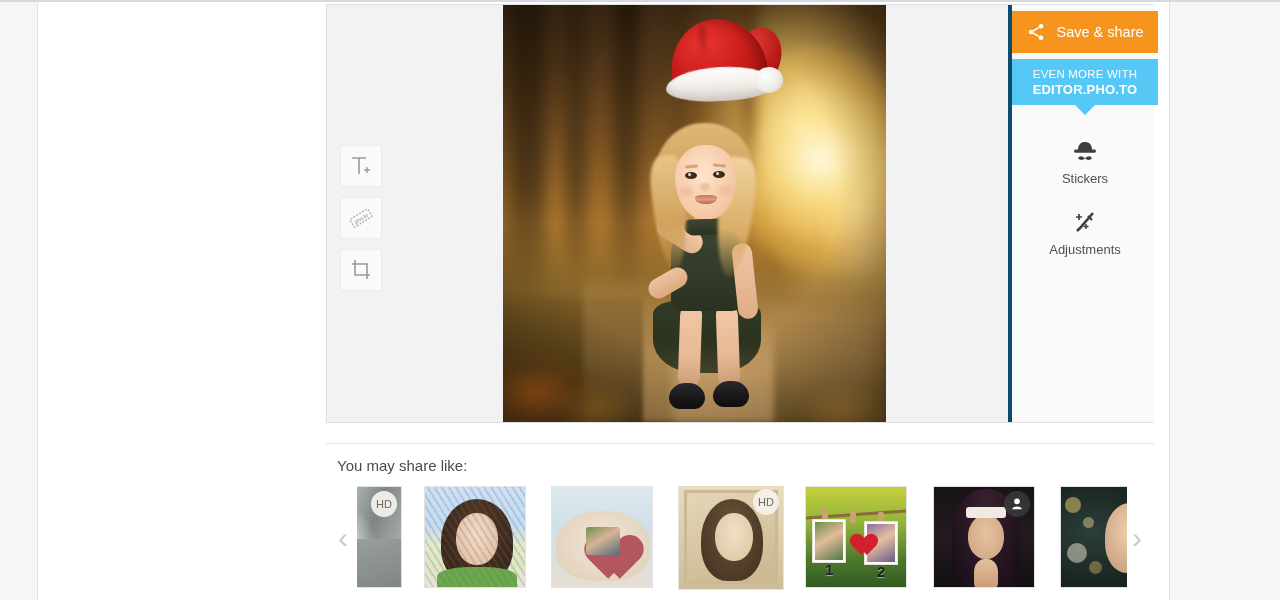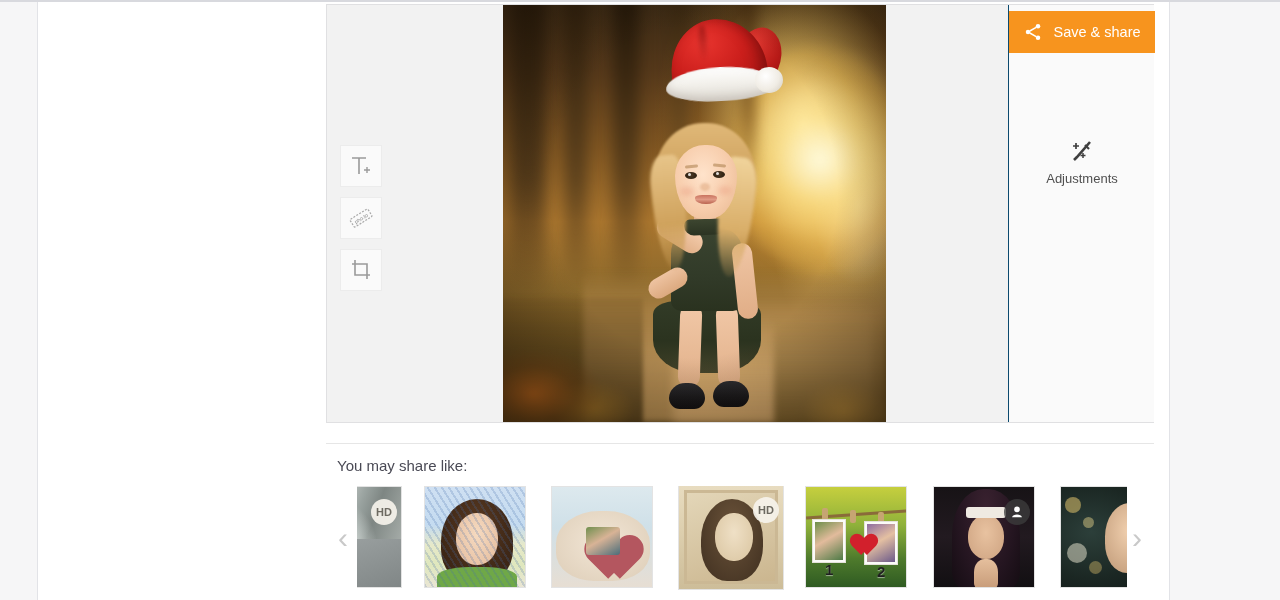--- a/index.html
+++ b/index.html
@@ -348,21 +348,21 @@
           border-radius: 46% 46% 30% 30% / 58% 58% 42% 42%; }
   .shoe.l { left: 166px; top: 378px; }
   .shoe.r { left: 210px; top: 376px; }
 
   
   .sidebar {
     position: absolute;
     left: 681px; top: 0;
     width: 146px; height: 417px;
     background: #fafafa;
-    border-left: 1px solid #0c4a6e;
+    border-left: 4px solid #0c4a6e;
     box-sizing: border-box;
   }
   .save-share {
     position: absolute;
     left: 0; top: 6px;
     width: 146px; height: 42px;
     background: #f7941e;
     color: #fff;
     display: flex;
     align-items: center;
@@ -450,25 +450,25 @@
     width: 102px; height: 102px;
     border: 1px solid #e3e3e3;
     box-sizing: border-box;
     overflow: hidden;
     cursor: pointer;
     background: #eee;
   }
   .thumb .pic { position: absolute; inset: 0; }
   .badge-hd, .badge-person {
     position: absolute;
-    right: 4px; top: 12px;
+    right: 4px; top: 4px;
     width: 26px; height: 26px;
     border-radius: 50%;
     display: flex; align-items: center; justify-content: center;
-    font-size: 11px; font-weight: bold;
+    font-size: 11px; font-weight: normal;
   }
   .badge-hd { background: rgba(246,243,236,.92); color: #6d6a61; }
   .badge-person { background: rgba(60,60,60,.78); color: #fff; }
 
   
   .t-street {
     background:
       radial-gradient(circle at 22% 62%, #dfe5e2 0%, #cfd6d3 30%, rgba(0,0,0,0) 55%),
       linear-gradient(110deg, #b9c0bd 0%, #cfd3d0 28%, #9aa3a0 48%, #7e8683 62%, #b7bdb9 100%);
   }
@@ -629,24 +629,40 @@
       <div class="save-share">
         <svg width="20" height="20" viewBox="0 0 24 24">
           <circle cx="18" cy="5" r="2.7" fill="#fff"></circle>
           <circle cx="6" cy="12" r="2.7" fill="#fff"></circle>
           <circle cx="18" cy="19" r="2.7" fill="#fff"></circle>
           <path d="M8.2 10.8 L15.8 6.4 M8.2 13.2 L15.8 17.6" stroke="#fff" stroke-width="1.8" fill="none"></path>
         </svg>
         <span>Save &amp; share</span>
       </div>
 
+      <div class="promo">
+        <div class="l1">EVEN MORE WITH</div>
+        <div class="l2">EDITOR.PHO.TO</div>
+        <div class="promo-arrow"></div>
+      </div>
 
       <div class="side-tools">
 
 
+        <div class="side-tool">
+          <div class="ico">
+            <svg width="30" height="26" viewBox="0 0 30 26">
+              <path d="M8 11 C8 5.5 11 3 15 3 C19 3 22 5.5 22 11 Z" fill="#3f3f3f"></path>
+              <rect x="4" y="10.5" width="22" height="3.2" rx="1.6" fill="#3f3f3f"></rect>
+              <path d="M15 19.5 C12.5 16.5 9 16.6 8.2 19.2 C9.6 21.6 13 21.3 15 19.5 Z" fill="#3f3f3f"></path>
+              <path d="M15 19.5 C17.5 16.5 21 16.6 21.8 19.2 C20.4 21.6 17 21.3 15 19.5 Z" fill="#3f3f3f"></path>
+            </svg>
+          </div>
+          <div class="lbl">Stickers</div>
+        </div>
 
 
         <div class="side-tool">
           <div class="ico">
             <svg width="28" height="26" viewBox="0 0 28 26">
               <path d="M22 3 L9 18 L6 21 L9 18 Z" stroke="#3f3f3f" stroke-width="2.6" fill="none" stroke-linecap="round"></path>
               <path d="M17 6 L21 10" stroke="#3f3f3f" stroke-width="2.2"></path>
               <path d="M8 4 L8 10 M5 7 L11 7" stroke="#3f3f3f" stroke-width="1.7"></path>
               <path d="M15 14 L15 19 M12.5 16.5 L17.5 16.5" stroke="#3f3f3f" stroke-width="1.5"></path>
             </svg>

